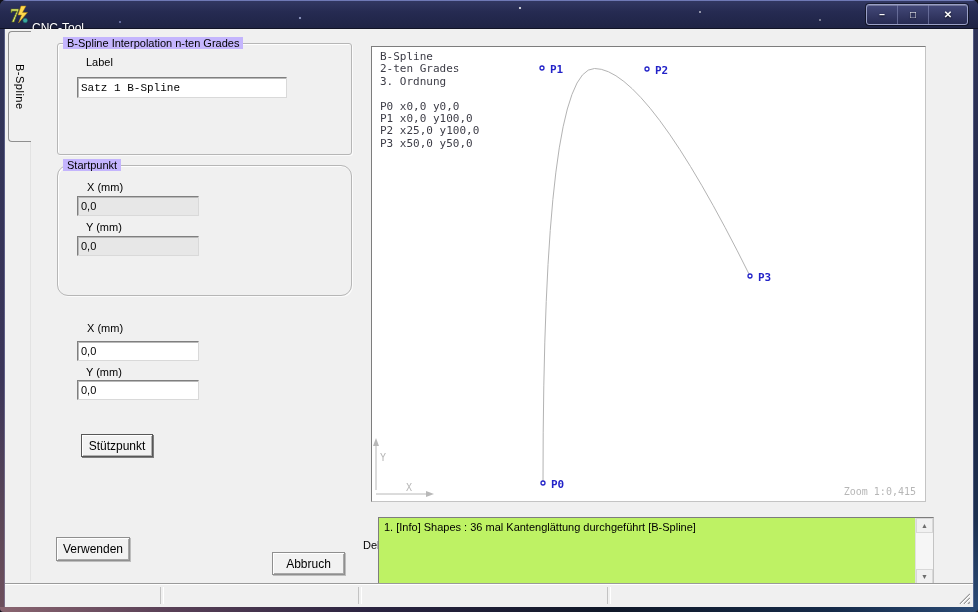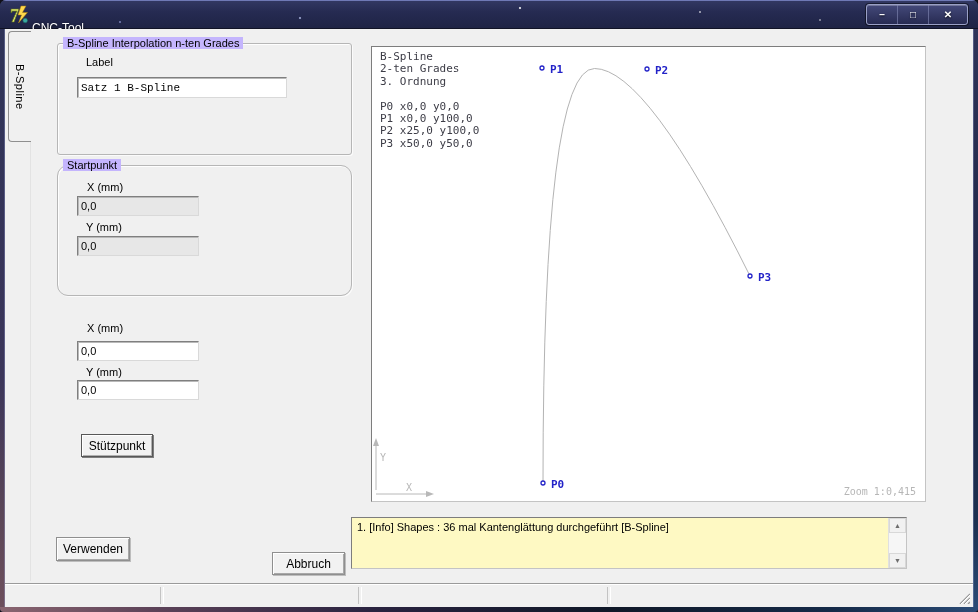--- a/index.html
+++ b/index.html
@@ -69,22 +69,22 @@
   .canvas{position:absolute;left:371px;top:46px;width:555px;height:456px;box-sizing:border-box;
     background:#ffffff;border:1px solid;border-color:#7d7d7d #c4c4c4 #c4c4c4 #7d7d7d;}
   .canvas-info{position:absolute;left:8px;top:4px;margin:0;
     font-family:"DejaVu Sans Mono",monospace;font-size:11px;line-height:12.4px;color:#3c3c46;}
   .zoomlabel{position:absolute;right:9px;bottom:4px;font-family:"DejaVu Sans Mono",monospace;
     font-size:10px;color:#b6b6b6;}
   .plot{position:absolute;left:0;top:0;width:553px;height:454px;}
 
   
   .dbg-label{position:absolute;left:363px;top:503px;font-size:11px;color:#000;margin-top:36px;}
-  .dbg-box{position:absolute;left:351px;top:517px;width:556px;height:52px;box-sizing:border-box;
-    background:#fef9c3;border:1px solid;border-color:#7d7d7d #c4c4c4 #c4c4c4 #7d7d7d;}
+  .dbg-box{position:absolute;left:378px;top:517px;width:556px;height:68px;box-sizing:border-box;
+    background:#bef264;border:1px solid;border-color:#7d7d7d #c4c4c4 #c4c4c4 #7d7d7d;}
   .dbg-text{position:absolute;left:5px;top:3px;right:20px;font-size:11px;color:#000;white-space:nowrap;overflow:hidden;}
   .dbg-scroll{position:absolute;right:0;top:0;bottom:0;width:17px;background:#f6f6f6;
     border-left:1px solid #e0e0e0;display:flex;flex-direction:column;justify-content:space-between;}
   .sbtn{height:15px;background:#f1f1f1;border:1px solid #d8d8d8;box-sizing:border-box;
     display:flex;align-items:center;justify-content:center;font-size:7px;color:#6d6d6d;}
 
   
   .statusbar{position:absolute;left:5px;top:583px;width:968px;height:24px;background:#f0f0f0;
     border-top:1px solid #9a9a9a;box-shadow:inset 0 1px 0 #ffffff;box-sizing:border-box;}
   .sb-div{position:absolute;top:3px;height:17px;width:2px;

